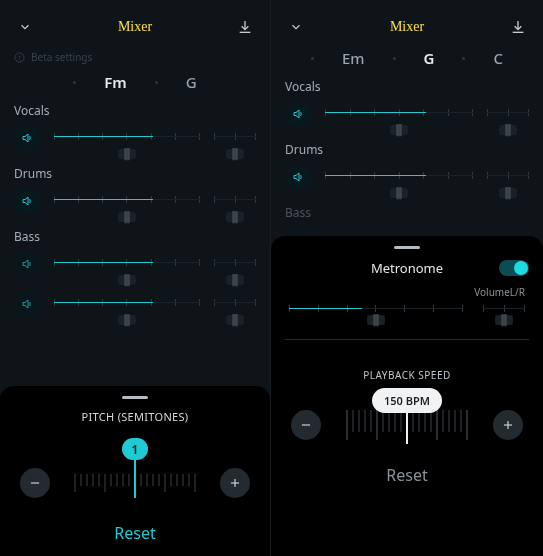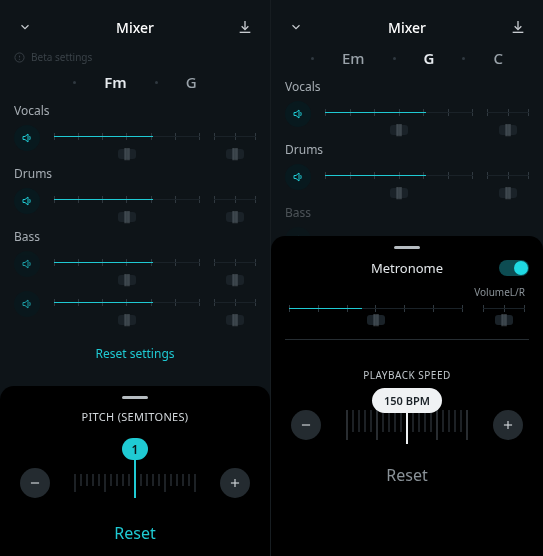--- a/index.html
+++ b/index.html
@@ -2,21 +2,21 @@
 <html><head>
 <meta charset="utf-8">
 <style>
   * { margin:0; padding:0; box-sizing:border-box; font-family:-apple-system,system-ui,sans-serif; }
   html,body { background:#0a0e11; color:#c7cbd0; }
   .app { display:flex; width:543px; height:556px; overflow:hidden; }
   .pane { position:relative; height:100%; background:#0e1418; }
   .pane.left { width:271px; border-right:1px solid rgba(255,255,255,0.04); }
   .pane.right { width:272px; }
   .header { display:flex; align-items:center; justify-content:space-between; padding:16px 14px 10px; }
-  .header .ttl { color:#ffffff; font-size:14px; font-weight:500; }
+  .header .ttl { color:#fde047; font-size:14px; font-weight:500;font-family:Liberation Serif, serif; }
   .hic { width:22px; height:22px; display:flex; align-items:center; justify-content:center; color:#c8ccd0; cursor:pointer; }
   .beta { display:flex; align-items:center; gap:6px; padding:2px 14px 8px; color:#3a4248; font-size:10px; }
   .chords { display:flex; align-items:center; justify-content:center; gap:28px; padding:0 14px 6px; font-size:15px; color:#9aa3aa; font-weight:500; }
   .chords .dot { width:3px; height:3px; border-radius:50%; background:#303940; }
   .chords .main { color:#e6eaee; font-weight:600; }
   .track { padding:4px 14px 2px; }
   .trk-label { font-size:12px; color:#a6adb3; margin-bottom:6px; }
   .trk-row { display:flex; align-items:center; gap:14px; }
   .mute { width:26px; height:26px; border-radius:50%; display:flex; align-items:center; justify-content:center; cursor:pointer; background:#08191e; color:#1fcad3; flex-shrink:0; }
   .mute.dim { opacity:.75; }
@@ -253,21 +253,20 @@
       <div style="display:flex; gap:14px; padding-left:40px;">
           <div style="flex:1" class="vol-thumb">
             <div class="vt">⦀</div>
           </div>
           <div style="width:42px" class="vol-thumb">
             <div class="vt">⦀</div>
           </div>
         </div>
     </div>
 
-    <div class="reset-link">Reset settings</div>
 
     <div class="sheet">
       <div class="s-handle"></div>
       <div class="s-title">PITCH (SEMITONES)</div>
       <div class="pitch-wrap">
         <div class="pitch-rule">
           <span></span>
             <span></span>
             <span></span>
             <span></span>

